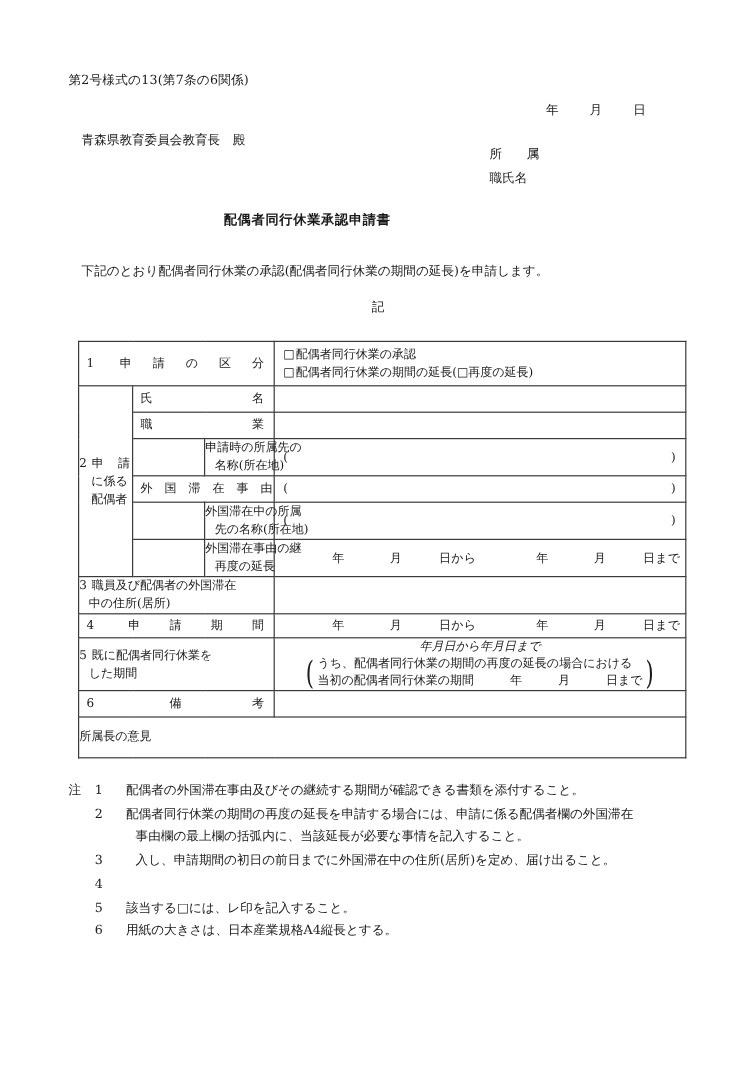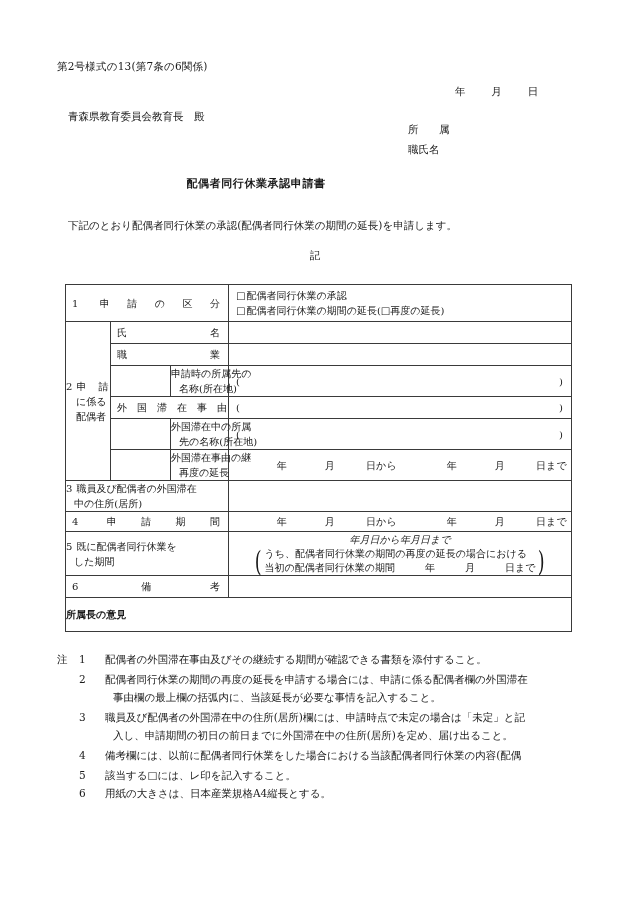--- a/index.html
+++ b/index.html
@@ -190,21 +190,20 @@
     line-height: 14px;
     padding: 0 1px;
   }
   .brackets .inner .l2 { display: block; }
 
   .opinion {
     padding: 3px 6px 3px 7px;
     height: 33px;
     vertical-align: top;
     line-height: 15px;
-    font-weight: bold;
   }
 
   
   .notes {
     position: absolute;
     left: 57px;
     top: 650px;
     width: 520px;
     font-size: 10.5px;
     line-height: 18px;
@@ -462,30 +461,28 @@
       <span class="body">
         <span>配偶者同行休業の期間の再度の延長を申請する場合には、申請に係る配偶者欄の外国滞在</span>
         <span class="cont">事由欄の最上欄の括弧内に、当該延長が必要な事情を記入すること。</span>
       </span>
     </div>
 
     <div class="note">
       <span class="marker"></span>
       <span class="num">3</span>
       <span class="body">
-        <span>職員及び配偶者の外国滞在中の住所(居所)欄には、申請時点で未定の場合は「未定」と記</span>
         <span class="cont">入し、申請期間の初日の前日までに外国滞在中の住所(居所)を定め、届け出ること。</span>
       </span>
     </div>
 
     <div class="note">
       <span class="marker"></span>
       <span class="num">4</span>
       <span class="body">
-        <span>備考欄には、以前に配偶者同行休業をした場合における当該配偶者同行休業の内容(配偶</span>
       </span>
     </div>
 
     <div class="note tight">
       <span class="marker"></span>
       <span class="num">5</span>
       <span class="body">該当する□には、レ印を記入すること。</span>
     </div>
 
     <div class="note tight">

